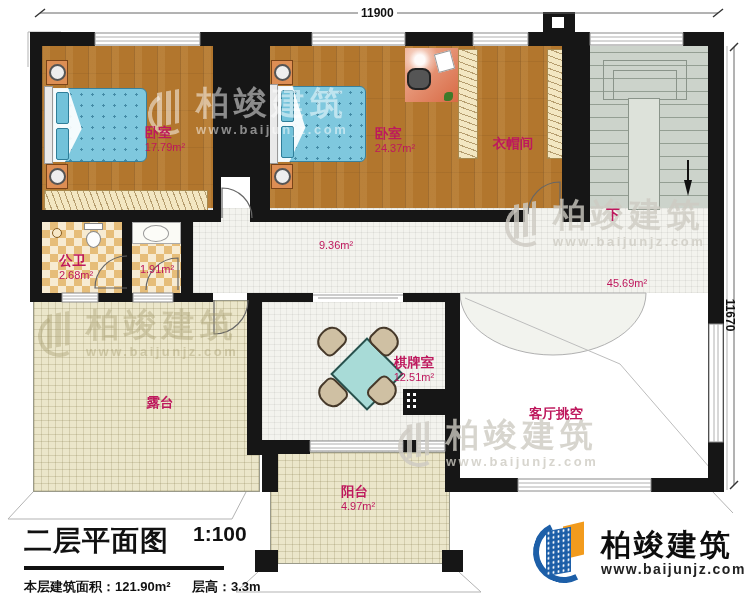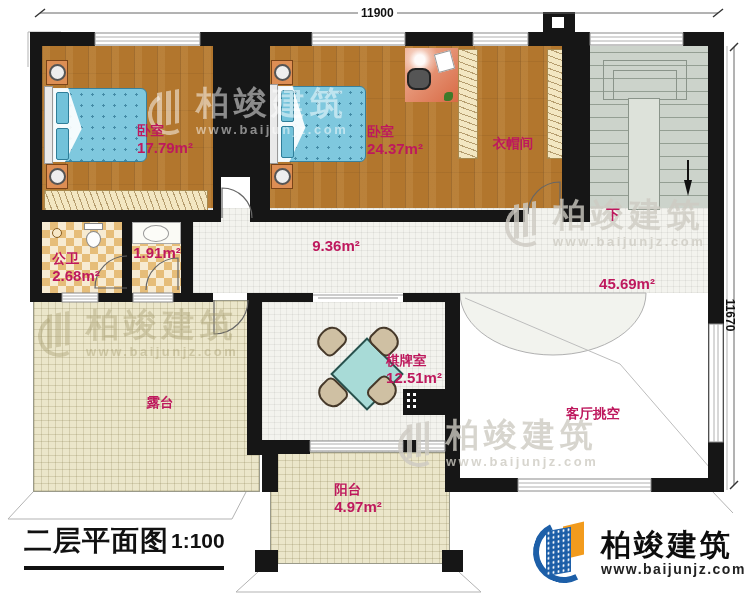--- a/index.html
+++ b/index.html
@@ -48,39 +48,39 @@
   .toilet-tank{background:#fff;border:1px solid #888;box-sizing:border-box}
   .toilet-bowl{background:#fdfdfd;border:1px solid #888;border-radius:50%/45% 45% 55% 55%;box-sizing:border-box}
   .counter{background:#fafaf5;border:1px solid #aaa;box-sizing:border-box}
   .sink{background:#fcfcf8;border:1px solid #999;border-radius:50%;box-sizing:border-box}
   .ctable{background:#a8dbd7;border:2px solid #29514d;transform:rotate(45deg);box-sizing:border-box}
   .chair{background:#cfc0a3;border:2px solid #46392a;border-radius:45% 45% 25% 25%;box-sizing:border-box}
   
   .lbl{position:absolute;transform:translate(-50%,-50%);white-space:nowrap;
        line-height:1.2;z-index:7;color:#be185d}
   .rn{font-size:13.5px;font-weight:bold}
-  .ra{font-size:15px;font-weight:bold}
+  .ra{font-size:11px;font-weight:normal}
   .dimt{position:absolute;background:#fff;padding:0 3px;font-size:12px;font-weight:bold;z-index:7}
   .rdim{position:absolute;font-size:12px;font-weight:bold;transform:rotate(90deg);z-index:7}
   
   .wm{position:absolute;display:flex;align-items:center;gap:10px;pointer-events:none;z-index:6}
   .wmi{position:relative;width:38px;height:46px;flex:0 0 auto}
   .wmi::before{content:"";position:absolute;left:9px;top:2px;width:22px;height:34px;
     background:repeating-linear-gradient(90deg,currentColor 0 5px,transparent 5px 9px);transform:skewY(-10deg)}
   .wmi::after{content:"";position:absolute;left:0;bottom:0;width:34px;height:34px;
     border:4px solid transparent;border-left-color:currentColor;border-bottom-color:currentColor;
     border-radius:50%;transform:rotate(15deg)}
   .wmt1{font-size:33px;font-weight:bold;letter-spacing:5px;line-height:1}
   .wmt2{font-size:13px;font-weight:bold;letter-spacing:2.5px;margin-top:3px}
   .wm-light{color:rgba(255,255,255,.5)}
   .wm-gray{color:rgba(205,202,194,.8)}
   .wm-tan{color:rgba(168,158,112,.42)}
   
   .tblock{position:absolute;left:24px;top:522px;z-index:8}
-  .tline1{display:flex;align-items:center;gap:2px}
+  .tline1{display:flex;align-items:flex-start;gap:24px}
   .tb1{font-size:28px;font-weight:bold;letter-spacing:1px}
   .tb2{font-size:21px;font-weight:bold;padding-bottom:1px}
   .trule{width:200px;height:4px;background:#111;margin-top:6px}
   .tinfo{margin-top:8px;font-size:13px;font-weight:bold}
   
   .logo{position:absolute;left:533px;top:522px;display:flex;align-items:center;gap:10px;z-index:8}
   .li{position:relative;width:58px;height:62px;flex:0 0 auto}
   .li .lo{position:absolute;left:30px;top:2px;width:21px;height:33px;background:#f29b1d;transform:skewY(-14deg)}
   .li .lb{position:absolute;left:13px;top:7px;width:25px;height:45px;background:#1d5fa8;transform:skewY(-10deg);
     background-image:radial-gradient(#fff 1px,transparent 1.3px);background-size:5px 5px}
@@ -302,56 +302,61 @@
     <div class="rn">卧室</div>
     <div class="ra">24.37m²</div>
   </div>
   <div class="lbl" style="left:513px;top:144px">
     <div class="rn">衣帽间</div>
   </div>
   <div class="lbl" style="left:76px;top:268px">
     <div class="rn">公卫</div>
     <div class="ra">2.68m²</div>
   </div>
-  <div class="lbl" style="left:157px;top:253px">
+  <div class="lbl" style="left:157px;top:270px">
     <div class="ra">1.91m²</div>
   </div>
   <div class="lbl" style="left:336px;top:246px">
     <div class="ra">9.36m²</div>
   </div>
   <div class="lbl" style="left:627px;top:284px">
     <div class="ra">45.69m²</div>
   </div>
   <div class="lbl" style="left:613px;top:215px">
     <div class="rn">下</div>
   </div>
   <div class="lbl" style="left:160px;top:403px">
     <div class="rn">露台</div>
   </div>
   <div class="lbl" style="left:414px;top:370px">
     <div class="rn">棋牌室</div>
     <div class="ra">12.51m²</div>
   </div>
-  <div class="lbl" style="left:593px;top:414px">
+  <div class="lbl" style="left:556px;top:414px">
     <div class="rn">客厅挑空</div>
   </div>
   <div class="lbl" style="left:358px;top:499px">
     <div class="rn">阳台</div>
     <div class="ra">4.97m²</div>
   </div>
 
   <div class="dimt" style="left:358px;top:6px">11900</div>
   <div class="rdim" style="left:714px;top:308px">11670</div>
 
   <div class="tblock">
     <div class="tline1">
       <span class="tb1">二层平面图</span>
       <span class="tb2">1:100</span>
     </div>
     <div class="trule"></div>
+    <div class="tinfo">
+      <span>本层建筑面积：</span><span>121.90m²</span>
+      <span style="display:inline-block;width:14px"></span>
+      <span>层高：</span><span>3.3m</span>
+    </div>
   </div>
 
   <div class="logo">
     <div class="li">
       <div class="ls"></div>
       <div class="lo"></div>
       <div class="lb"></div>
     </div>
     <div>
       <div class="lt1">柏竣建筑</div>

